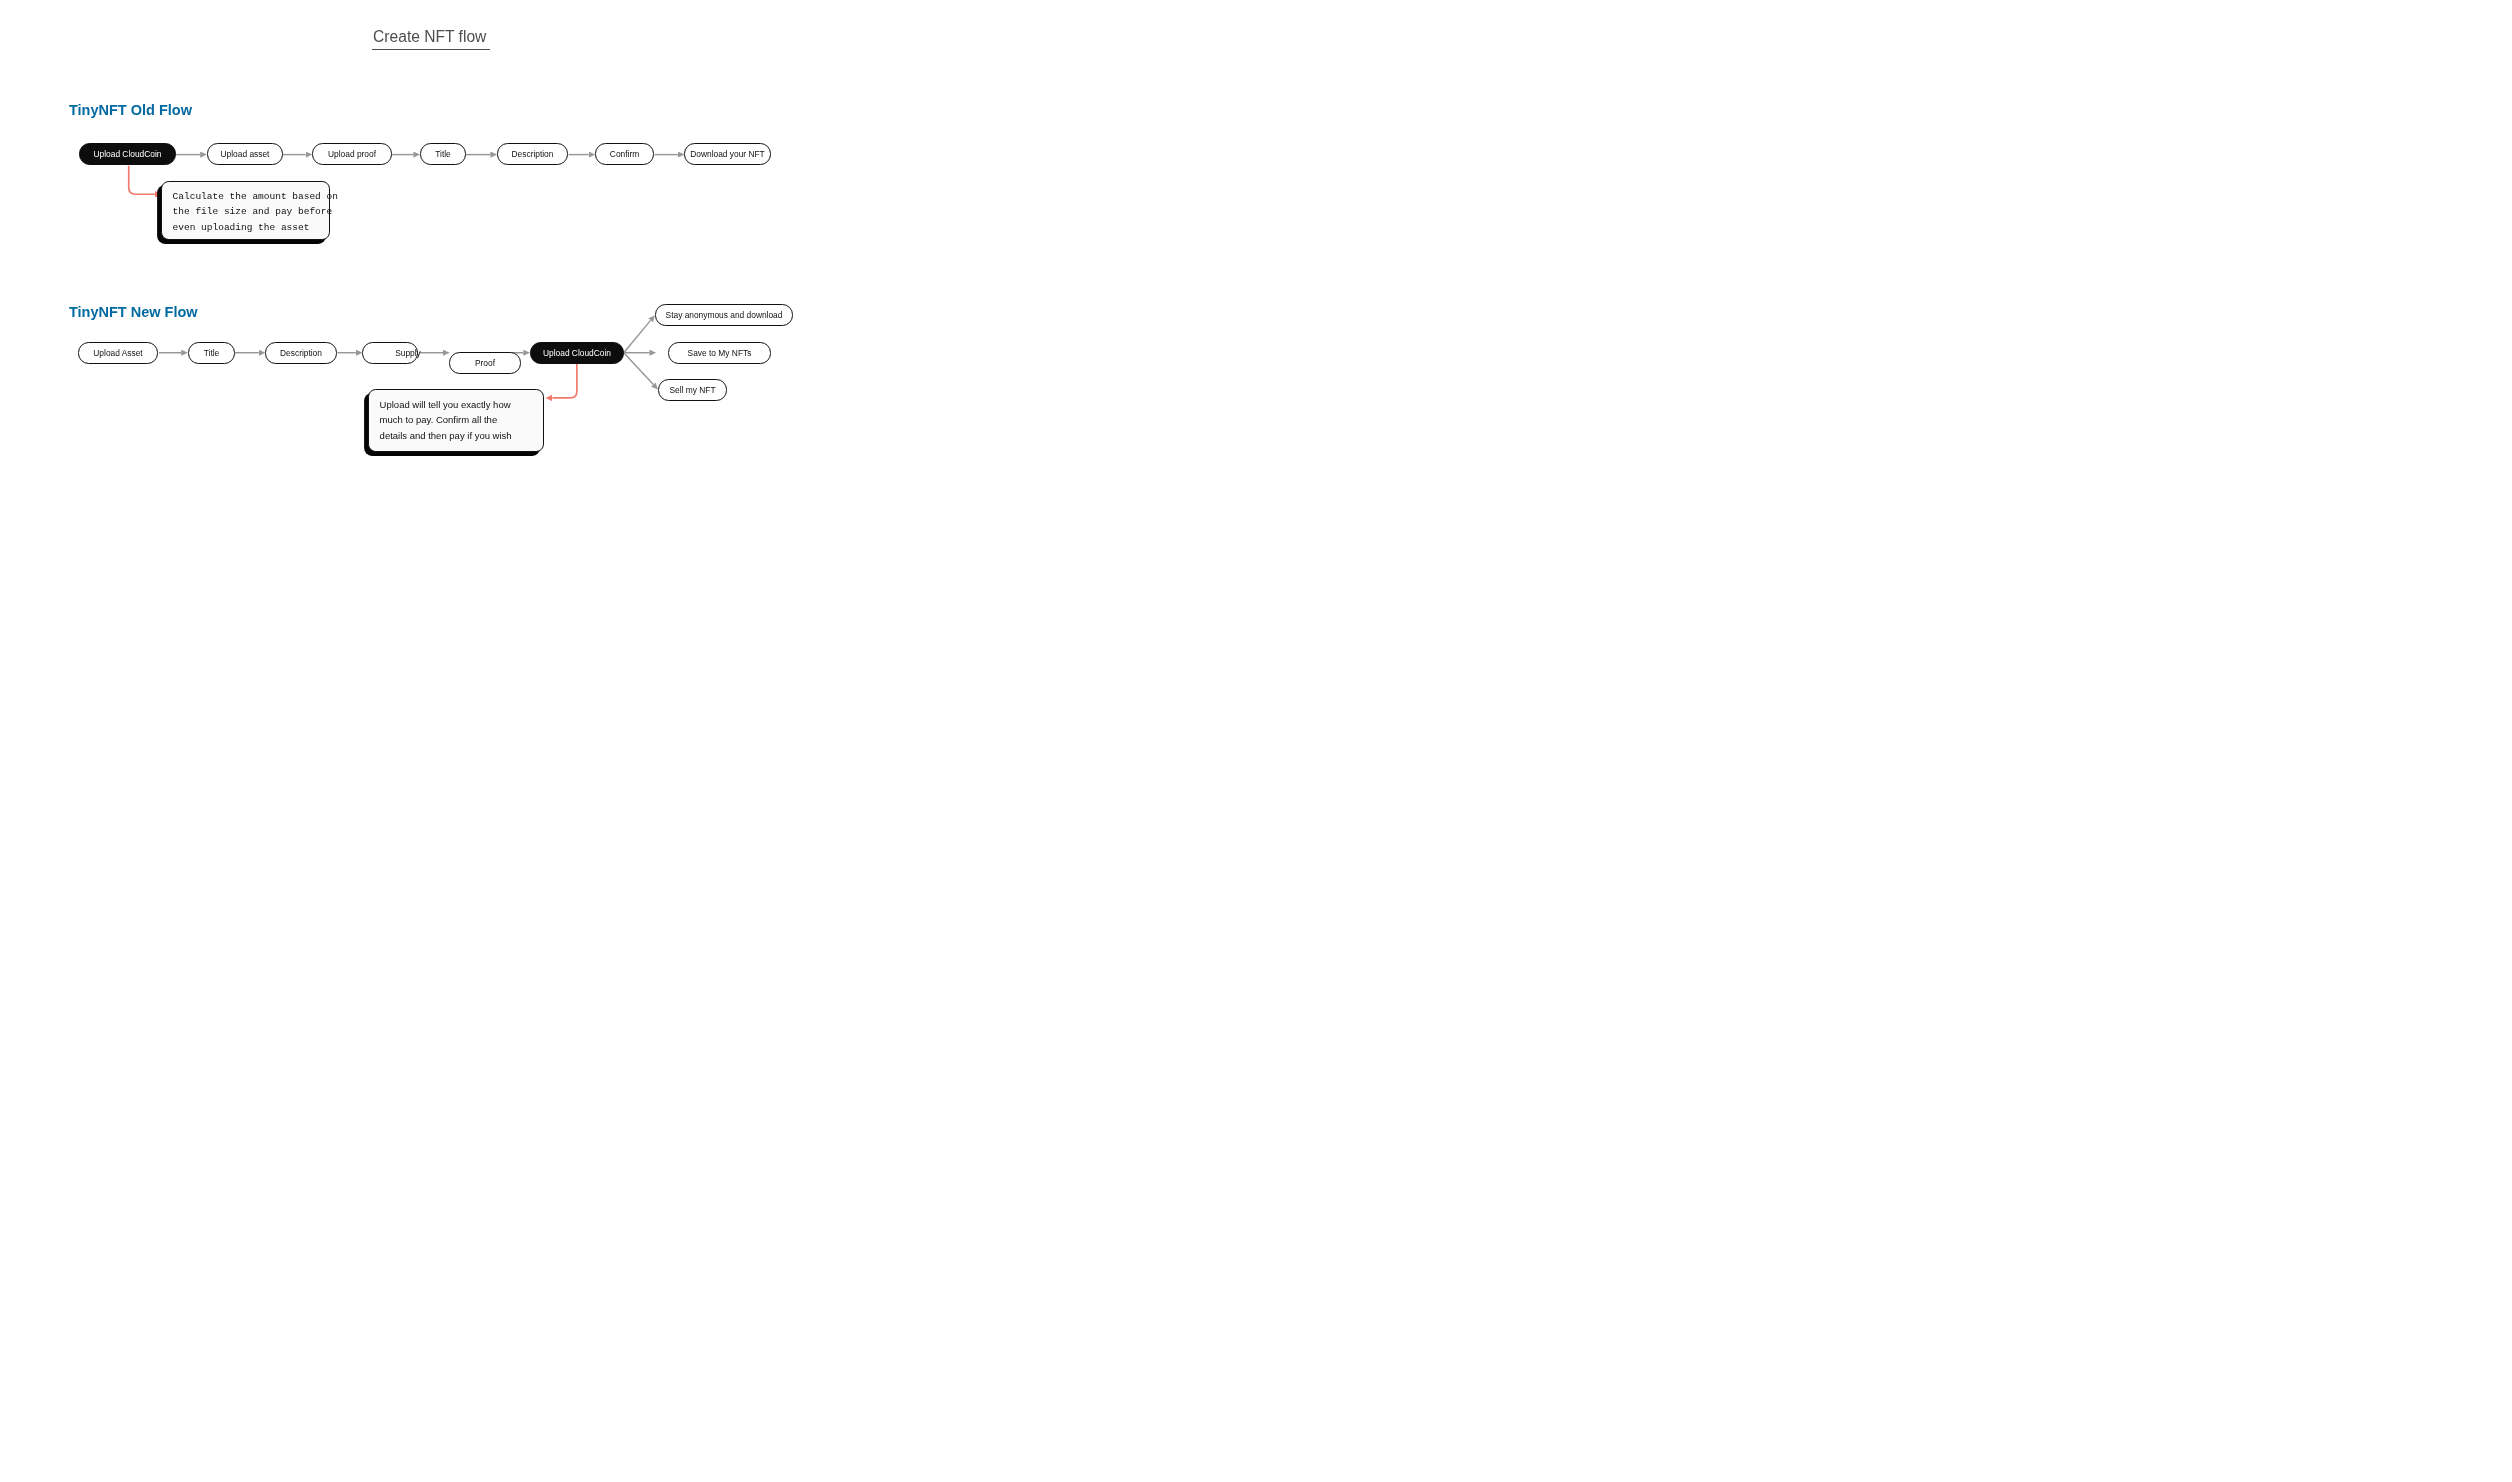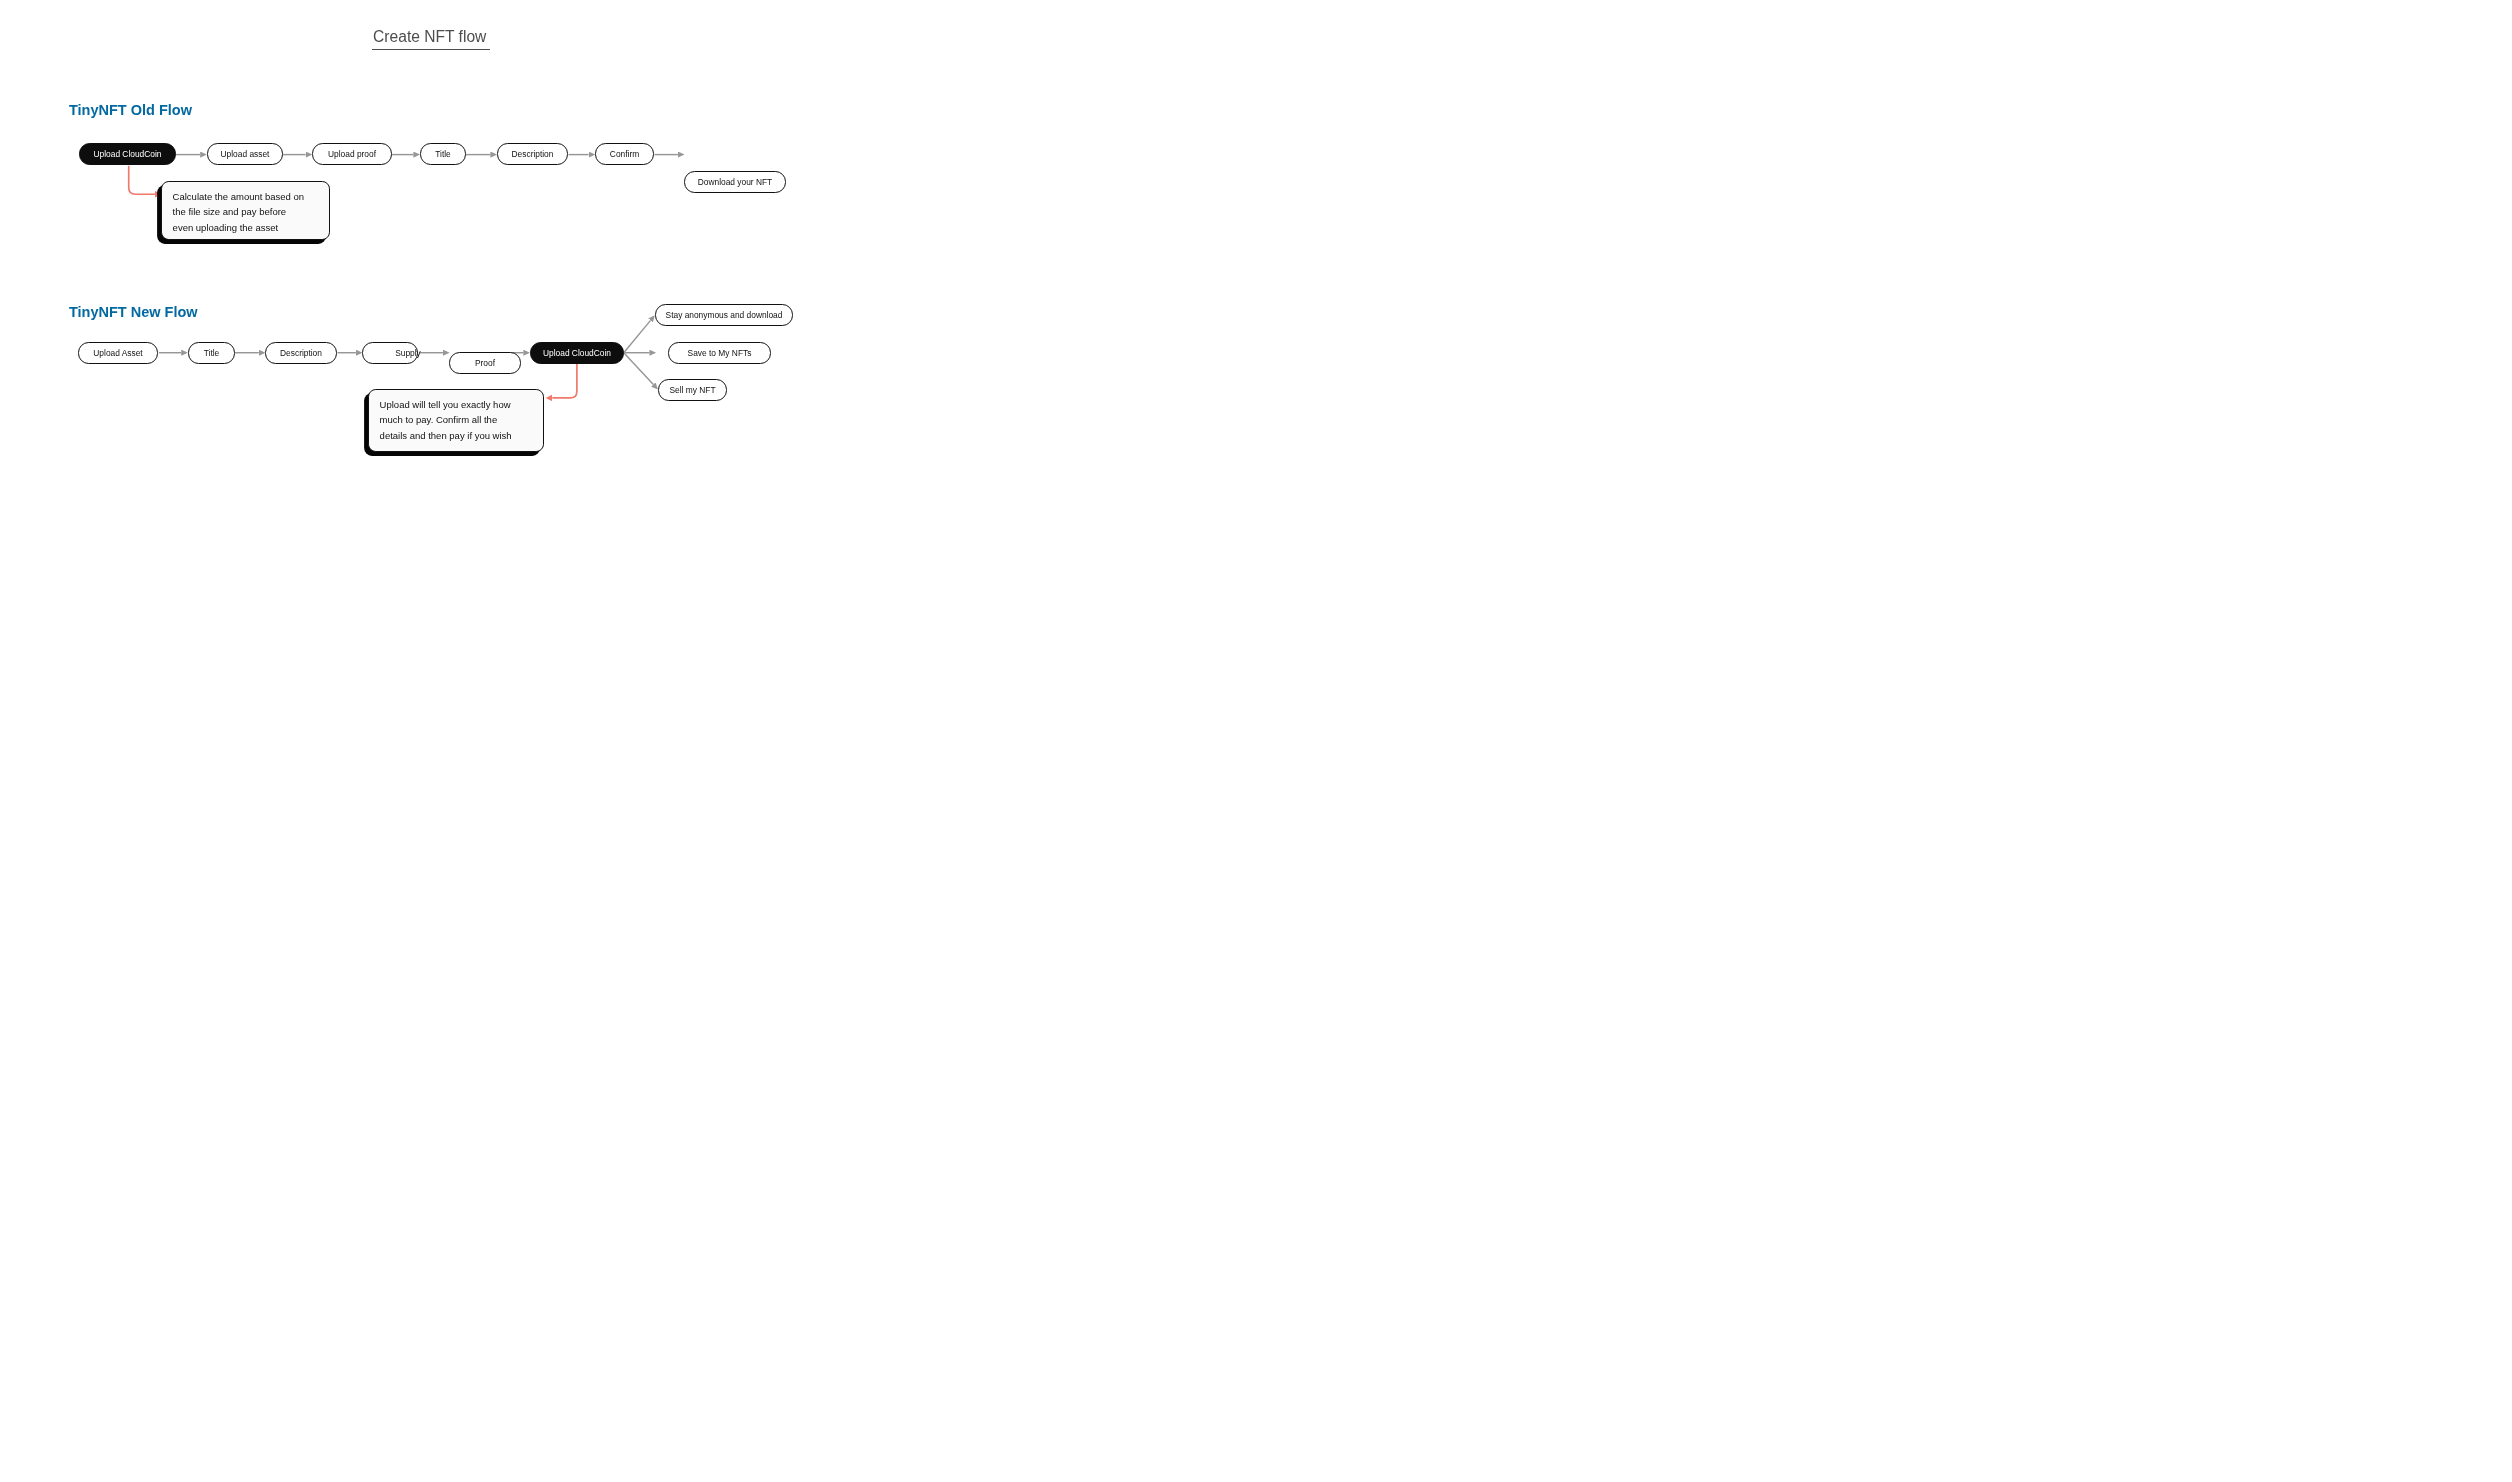--- a/index.html
+++ b/index.html
@@ -67,23 +67,23 @@
   <div class="page-title">Create NFT flow</div>
 
   <div class="section-heading" style="left:69px;top:102px;">TinyNFT Old Flow</div>
 
   <div class="node dark" style="left:79px;top:143px;width:97px;">Upload CloudCoin</div>
   <div class="node" style="left:207px;top:143px;width:76px;">Upload asset</div>
   <div class="node" style="left:312px;top:143px;width:80px;">Upload proof</div>
   <div class="node" style="left:420px;top:143px;width:46px;">Title</div>
   <div class="node" style="left:497px;top:143px;width:71px;">Description</div>
   <div class="node" style="left:595px;top:143px;width:59px;">Confirm</div>
-  <div class="node" style="left:684px;top:143px;width:102px;margin-top:28px;">Download your NFT</div>
+  <div class="node" style="left:684px;top:143px;width:87px;">Download your NFT</div>
 
-  <div class="note" style="left:161px;top:181px;width:169px;height:59px;">
+  <div class="note" style="left:161px;top:181px;width:169px;height:59px;font-family:Liberation Mono, monospace;">
     <span>Calculate the amount based on</span>
     <span>the file size and pay before</span>
     <span>even uploading the asset</span>
   </div>
 
   <div class="section-heading" style="left:69px;top:304px;">TinyNFT New Flow</div>
 
   <div class="node" style="left:78px;top:342px;width:80px;">Upload Asset</div>
   <div class="node" style="left:188px;top:342px;width:47px;">Title</div>
   <div class="node" style="left:265px;top:342px;width:72px;">Description</div>

